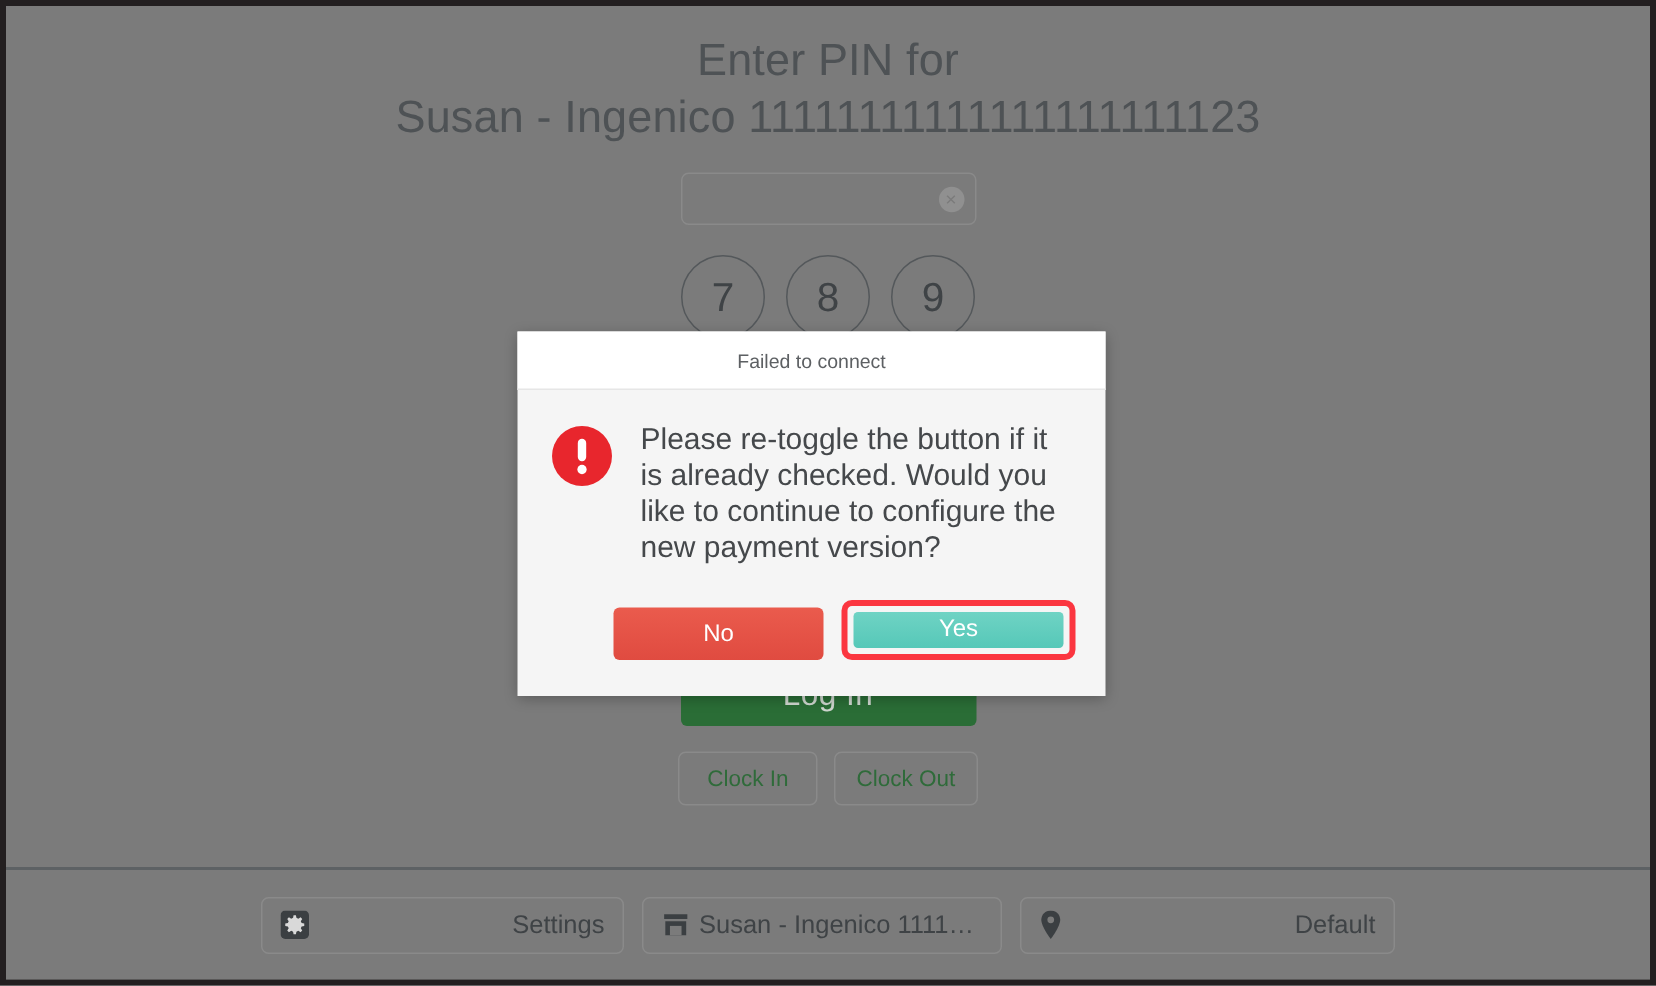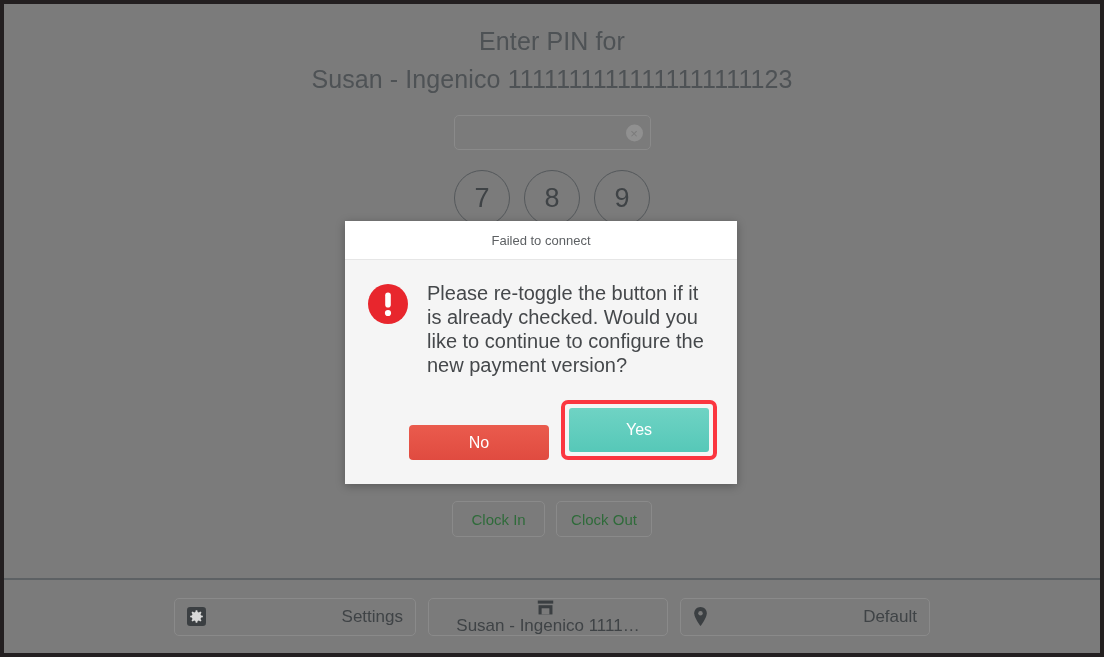--- a/index.html
+++ b/index.html
@@ -36,21 +36,21 @@
     left: 0;
     right: 0;
     top: 22px;
     display: flex;
     flex-direction: column;
     align-items: center;
   }
 
   .title-line {
     color: #4e5255;
-    font-size: 25px;
+    font-size: 30px;
     line-height: 30px;
     letter-spacing: 0.1px;
     text-align: center;
     white-space: nowrap;
   }
   .title-line.sub {
     margin-top: 8px;
   }
 
   .pin-input-wrap {
@@ -167,21 +167,21 @@
     border-radius: 5px;
     background: transparent;
     display: flex;
     align-items: center;
     padding: 0 12px;
     font-family: "Liberation Sans", sans-serif;
     font-size: 17px;
     color: #3f4346;
   }
   .bar-btn.settings { width: 242px; }
-  .bar-btn.terminal { width: 240px; flex-direction: column; }
+  .bar-btn.terminal { width: 240px; }
   .bar-btn.location { width: 250px; }
 
   .bar-btn .bar-icon {
     flex: 0 0 auto;
     display: flex;
     align-items: center;
     justify-content: center;
     margin-right: 6px;
   }
   .bar-btn .bar-label {
@@ -252,21 +252,21 @@
   }
   .yes-wrap {
     padding: 4px;
     border-radius: 7px;
     background: transparent;
     border: 4px solid #fb3640;
     line-height: 0;
   }
   .btn-yes {
     width: 140px;
-    height: 44px;
+    height: 24px;
     border: none;
     border-radius: 3px;
     background: linear-gradient(180deg, #6fd3c4 0%, #56c8b8 100%);
     color: #ffffff;
     font-family: "Liberation Sans", sans-serif;
     font-size: 16px;
   }
 </style>
 </head>
 <body>

